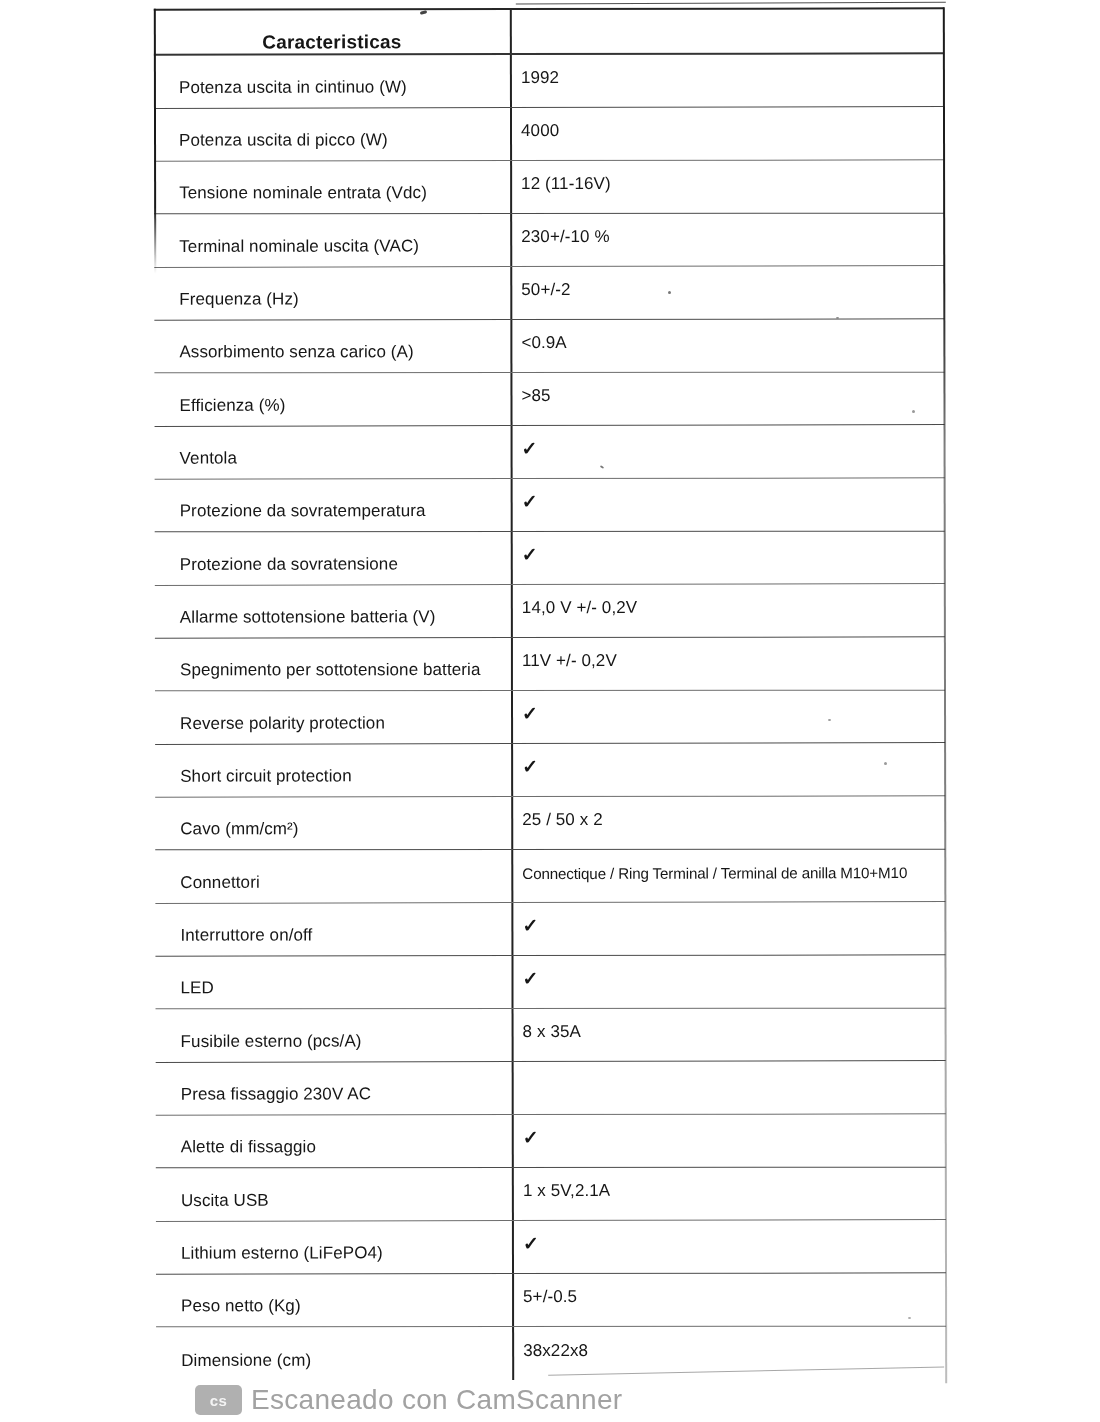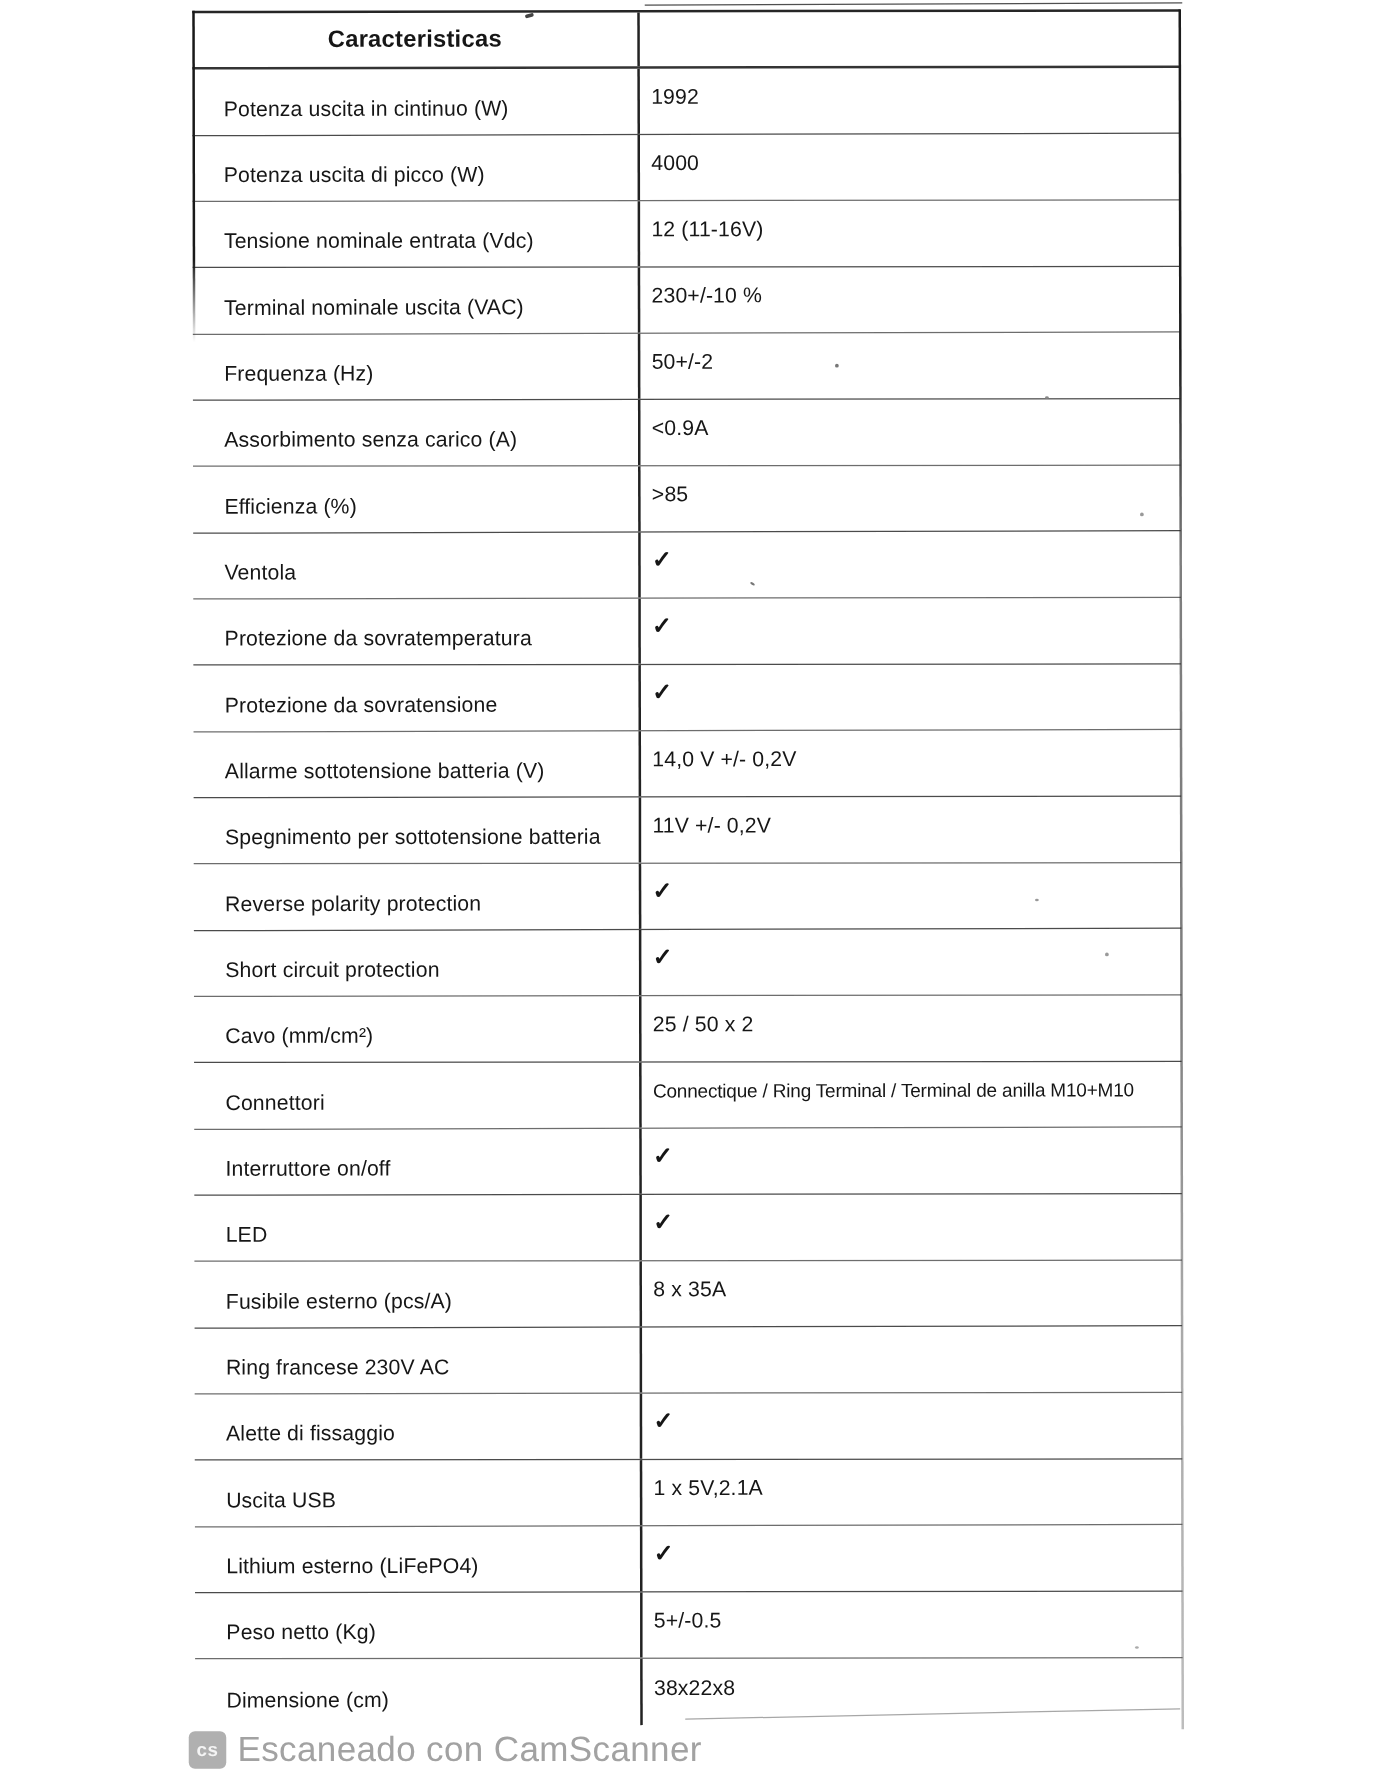--- a/index.html
+++ b/index.html
@@ -12,21 +12,21 @@
   *{margin:0;padding:0;box-sizing:border-box;}
   html,body{width:1100px;height:1422px;background:var(--paper);
     font-family:"Liberation Sans", sans-serif;color:var(--ink);overflow:hidden;}
   .page{position:relative;width:1100px;height:1422px;background:var(--paper);}
 
   
   .table-wrap{position:absolute;left:155px;top:8px;width:790px;transform:rotate(-0.1deg);}
   .thead{display:flex;height:47px;border-top:2.2px solid var(--line);
     border-bottom:2px solid rgba(30,30,30,.9);}
   .thead .th1{width:358px;border-right:2px solid rgba(22,22,22,.95);
-    display:flex;align-items:center;justify-content:center;
+    display:flex;align-items:flex-end;justify-content:center;
     font-weight:bold;font-size:19px;letter-spacing:.2px;}
   .thead .th2{flex:1;}
   .top-double{position:absolute;top:-5px;left:362px;right:-2px;height:1.3px;
     background:rgba(35,35,35,.8);transform:rotate(-0.12deg);}
 
   .row{display:flex;height:53px;border-bottom:1.7px solid rgba(30,30,30,.8);position:relative;}
   .row:nth-child(3n){transform:rotate(0.05deg);}
   .row:nth-child(3n+1){transform:rotate(-0.05deg);}
   .row:nth-child(even){border-bottom-color:rgba(30,30,30,.65);}
   .row:last-child{border-bottom:none;}
@@ -53,23 +53,23 @@
   .s2{left:668px;top:291px;width:3px;height:3px;background:#777;}
   .s3{left:836px;top:317px;width:3px;height:2px;background:#888;}
   .s4{left:912px;top:410px;width:3px;height:3px;background:#999;}
   .s5{left:600px;top:466px;width:4px;height:2px;background:#777;transform:rotate(30deg);}
   .s6{left:828px;top:719px;width:3px;height:2px;background:#999;}
   .s7{left:884px;top:762px;width:3px;height:3px;background:#9a9a9a;}
   .s8{left:908px;top:1317px;width:3px;height:2px;background:#aaa;}
 
   
   .footer{position:absolute;left:151px;top:1384px;display:flex;align-items:center;gap:9px;}
-  .cs-badge{width:30px;height:30px;border-radius:5px;background:var(--badge);
+  .cs-badge{width:47px;height:30px;border-radius:5px;background:var(--badge);
     color:#f4f4f4;display:flex;align-items:center;justify-content:center;
-    font-weight:bold;font-size:15px;letter-spacing:.5px;}
+    font-weight:bold;font-size:15px;letter-spacing:.5px;margin-left:44px;}
   .cs-text{font-size:28px;color:var(--watermark);letter-spacing:.3px;}
 </style>
 </head>
 <body>
 
 <div class="page">
 
   <div class="table-wrap">
     <div class="top-double"></div>
 
@@ -247,21 +247,21 @@
     <div class="cell lab">
       <span>Fusibile esterno (pcs/A)</span>
     </div>
     <div class="cell val">
       <span>8 x 35A</span>
     </div>
   </div>
 
   <div class="row">
     <div class="cell lab">
-      <span>Ring francese 230V AC</span>
+      <span>Presa fissaggio 230V AC</span>
     </div>
   </div>
 
   <div class="row">
     <div class="cell lab">
       <span>Alette di fissaggio</span>
     </div>
     <div class="cell val">
       <span class="check">✓</span>
     </div>

